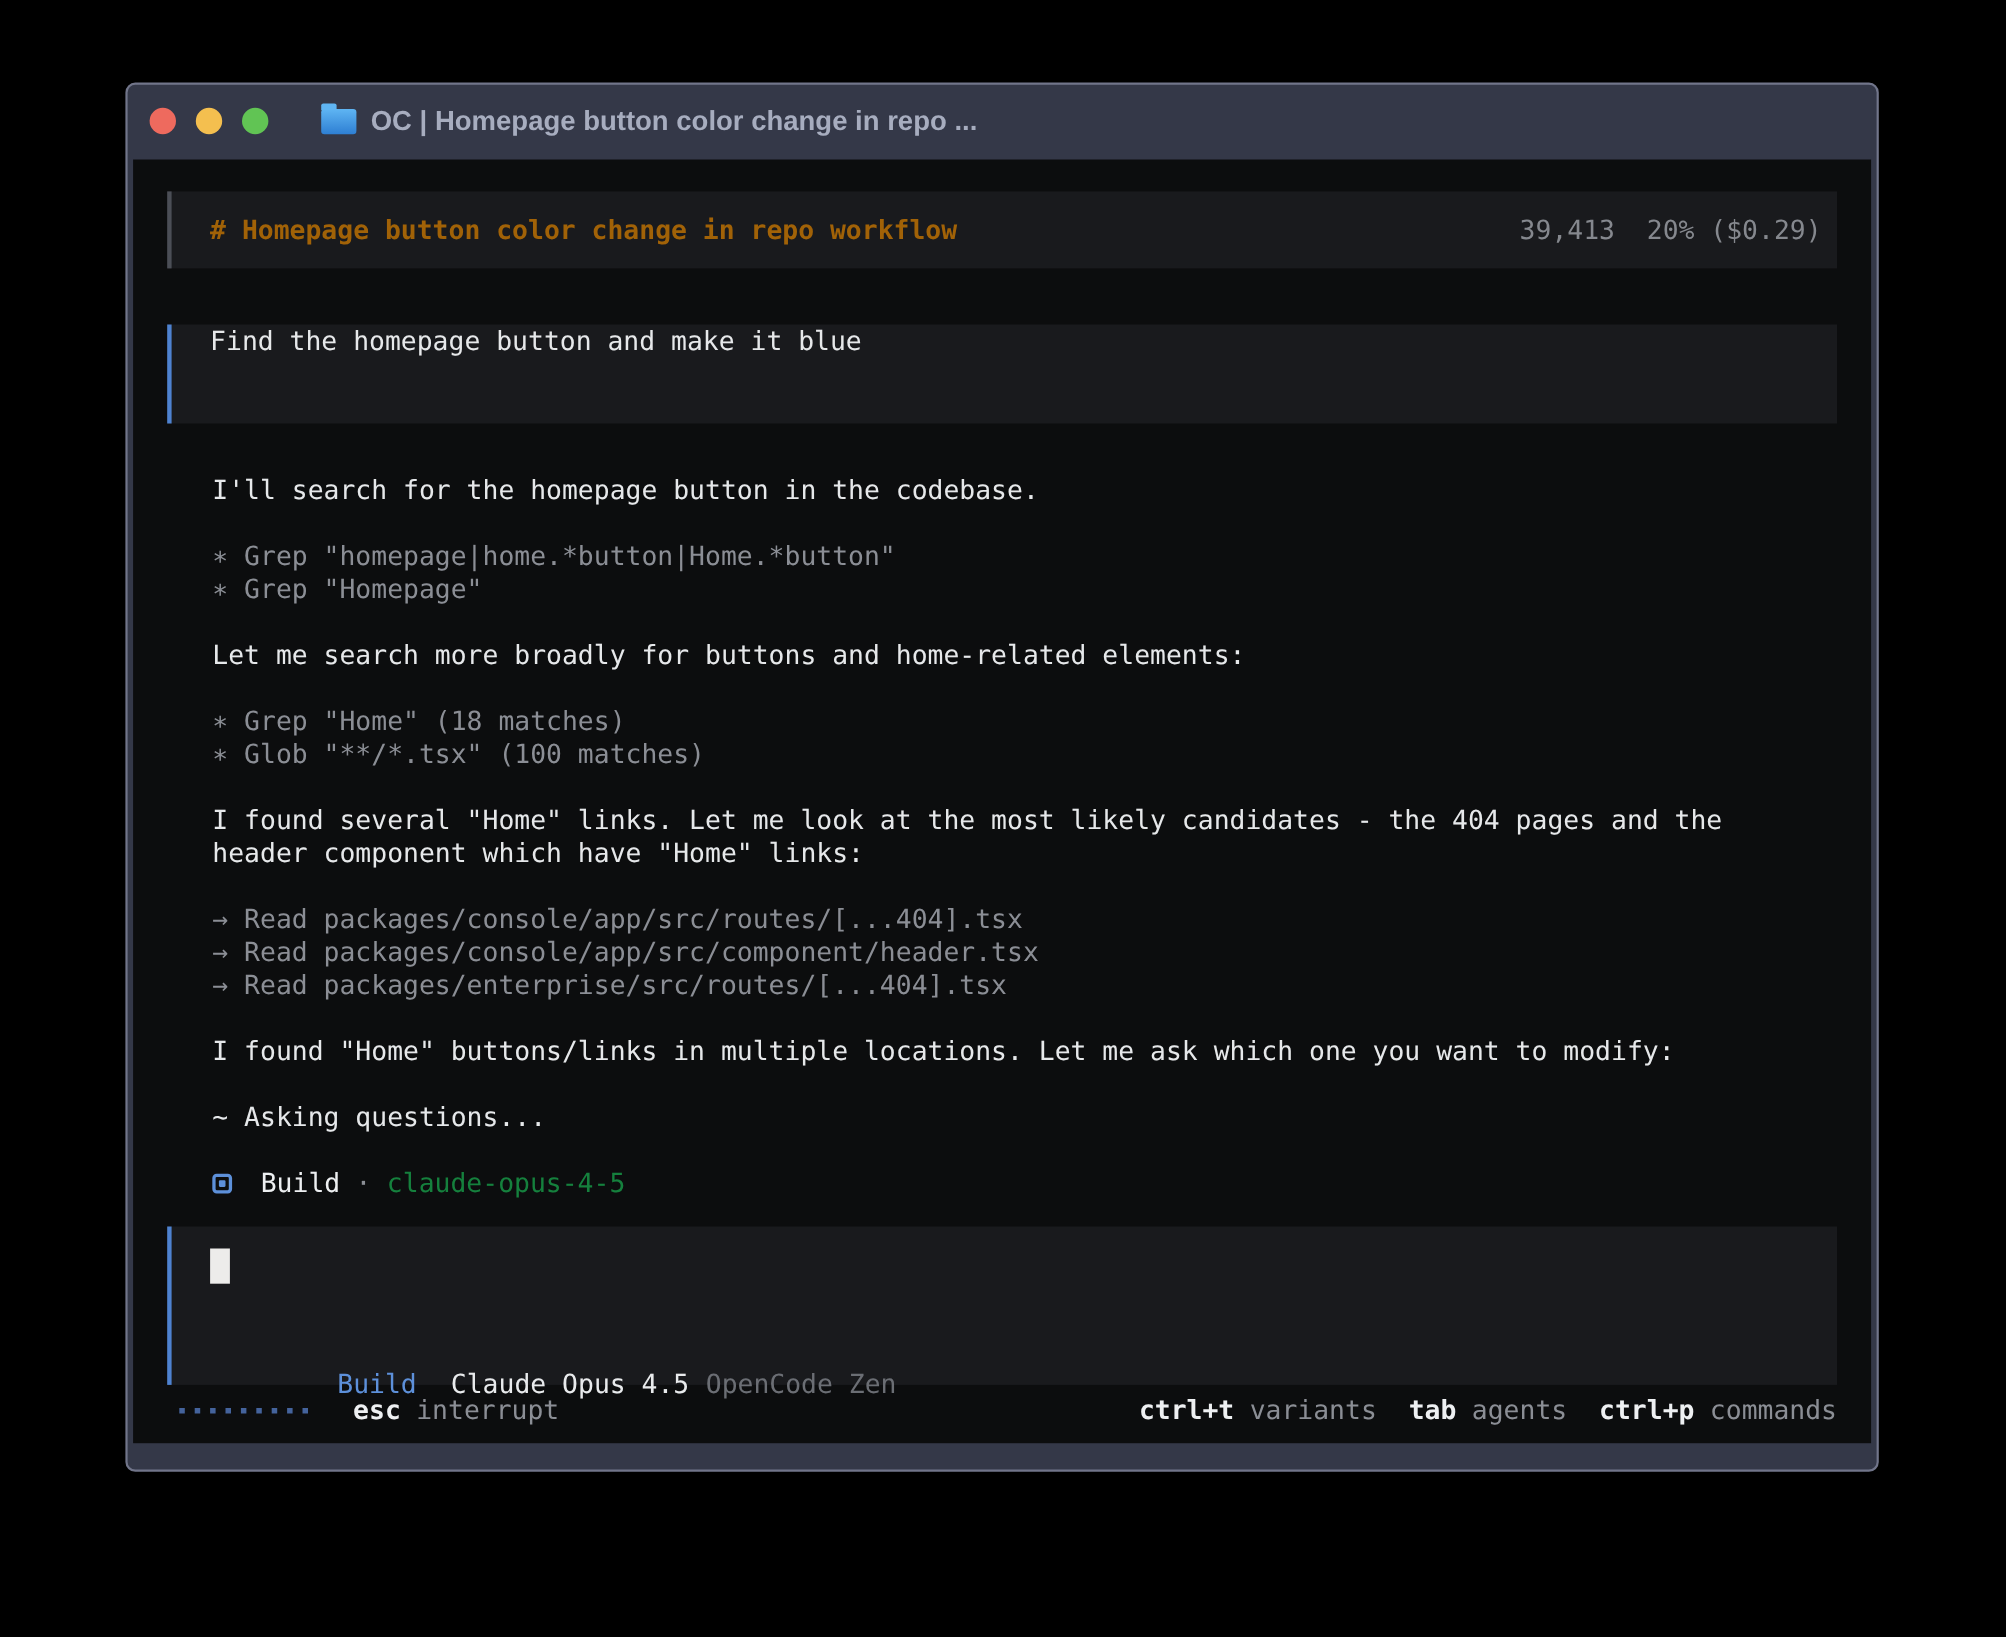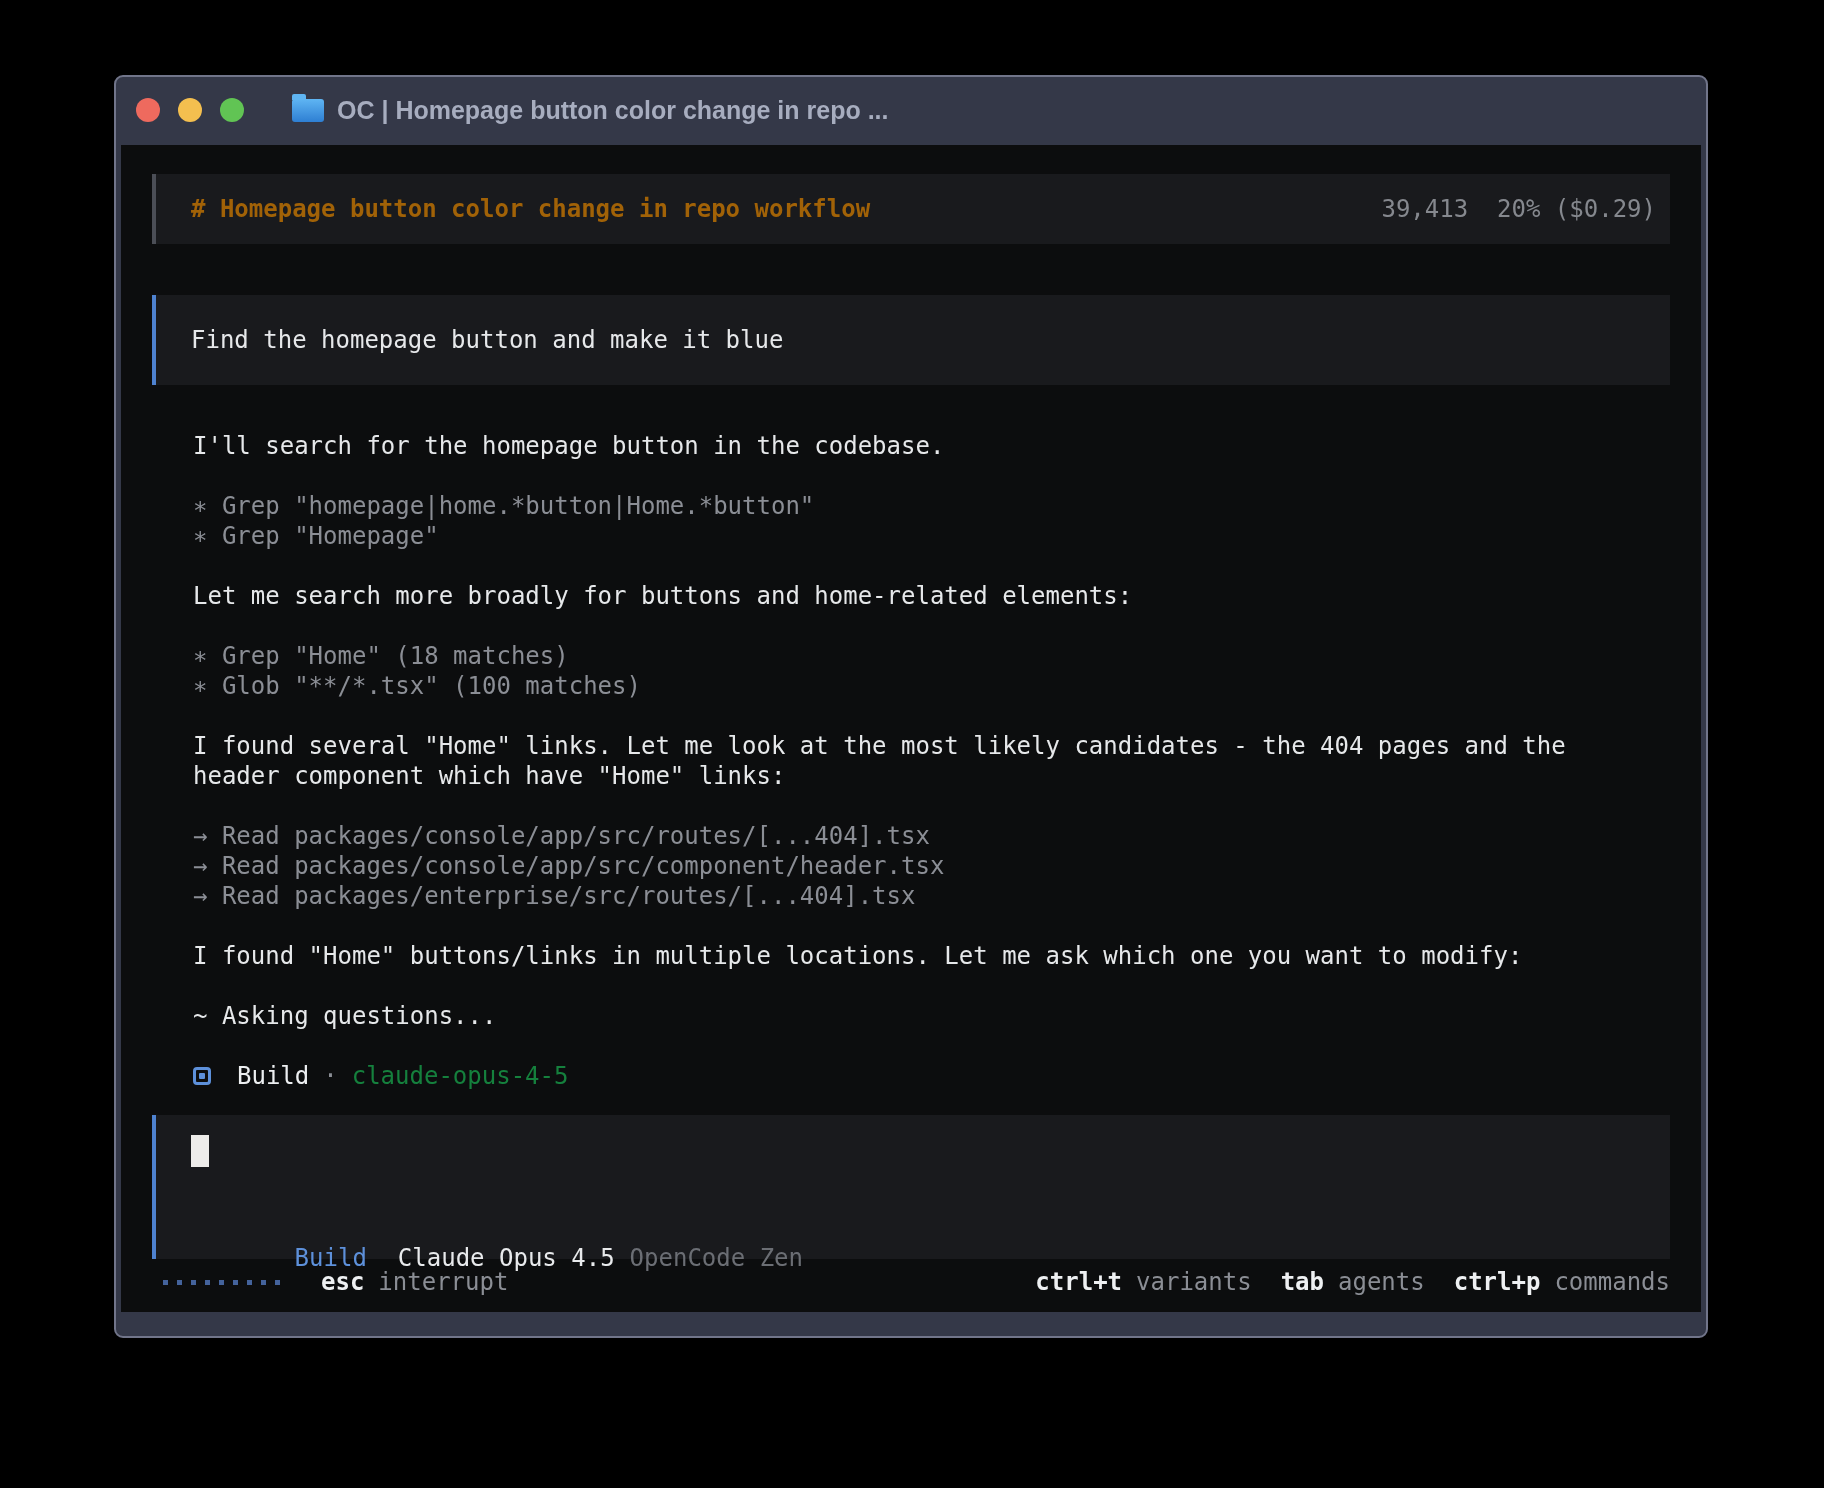--- a/index.html
+++ b/index.html
@@ -71,21 +71,21 @@
     border-left:4px solid #4b4e56;
     display:flex; align-items:center; justify-content:space-between;
     padding:0 14px 0 35px;
   }
   .session-title { font-weight:700; color:#a16207; }
   .session-stats { color:#85888e; }
 
   .user-block {
     margin-top:51px; height:90px;
     border-left:4px solid #4e82d0;
-    display:flex; align-items:center;
+    display:flex; align-items:flex-start;
     padding-left:35px; color:#e6e8ea;
   }
 
   .transcript { margin:46px 31px 0 72px; }
   .block + .block { margin-top:30px; }
   .line { height:30px; line-height:30px; white-space:pre; color:#e6e8ea; }
   .line.dim { color:#8b8e95; }
 
   .agent-row {
     margin:30px 31px 0 72px; height:30px;
@@ -104,21 +104,21 @@
   .agent-sep { color:#8b8e95; margin:0 14px; }
   .agent-model { color:#15803d; }
 
   .input-block {
     margin-top:24px; height:144px;
     border-left:4px solid #4e82d0;
     padding:20px 0 0 35px; position:relative;
   }
   .cursor { width:18px; height:32px; background:#edecea; }
   .input-meta {
-    position:absolute; left:23px; bottom:16px;
+    position:absolute; left:35px; bottom:16px;
     height:30px; line-height:30px; white-space:pre;
   }
   .meta-agent { color:#5d90da; margin-right:31px; }
   .meta-model { color:#e8eaec; margin-right:15px; }
   .meta-provider { color:#6b6e74; }
 
   .statusbar {
     margin:8px 31px 0 42px; height:30px;
     display:flex; align-items:center; justify-content:space-between;text-align:center;
   }

